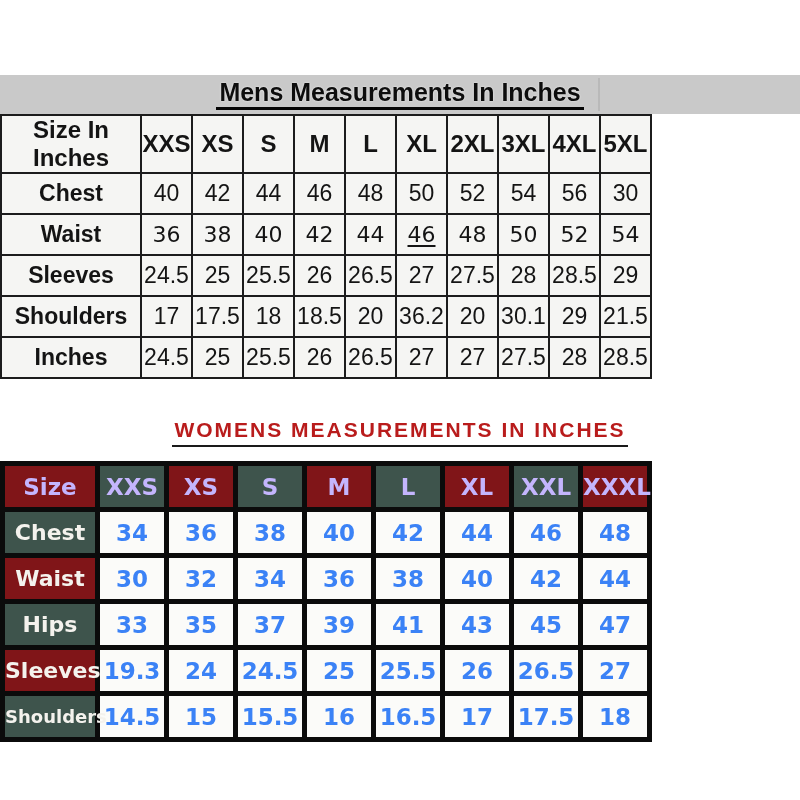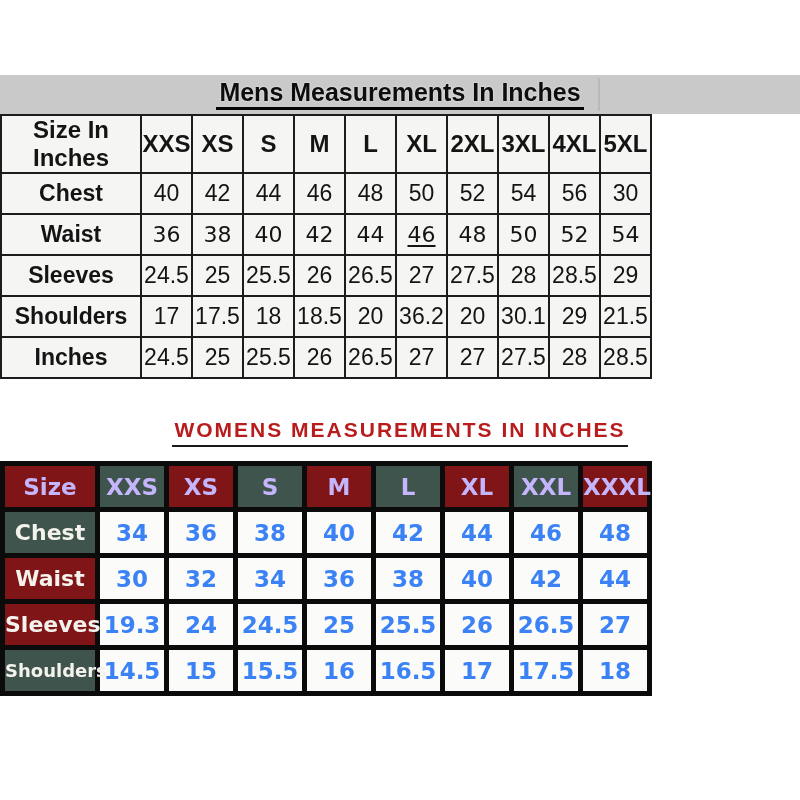--- a/index.html
+++ b/index.html
@@ -205,20 +205,31 @@
           <td>30</td>
           <td>32</td>
           <td>34</td>
           <td>36</td>
           <td>38</td>
           <td>40</td>
           <td>42</td>
           <td>44</td>
         </tr>
         <tr>
+          <th class="cell-green">Hips</th>
+          <td>33</td>
+          <td>35</td>
+          <td>37</td>
+          <td>39</td>
+          <td>41</td>
+          <td>43</td>
+          <td>45</td>
+          <td>47</td>
+        </tr>
+        <tr>
           <th class="cell-red">Sleeves</th>
           <td>19.3</td>
           <td>24</td>
           <td>24.5</td>
           <td>25</td>
           <td>25.5</td>
           <td>26</td>
           <td>26.5</td>
           <td>27</td>
         </tr>

